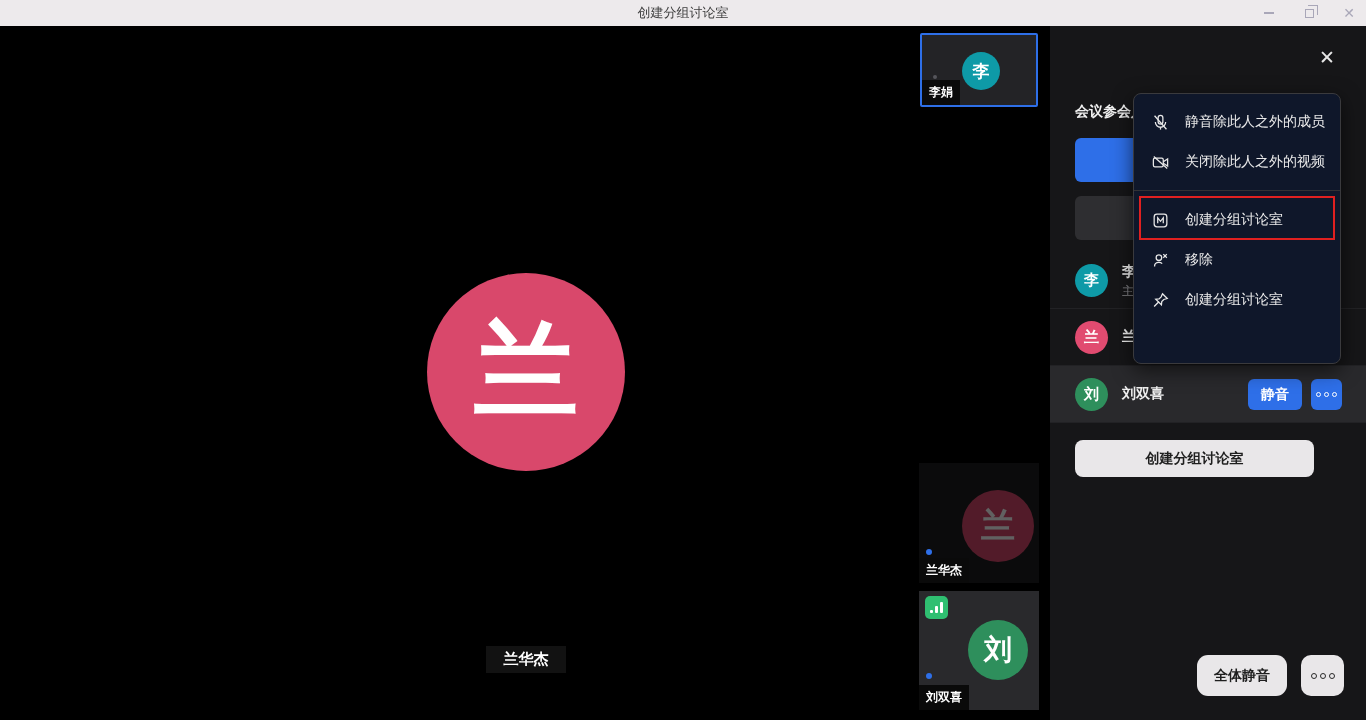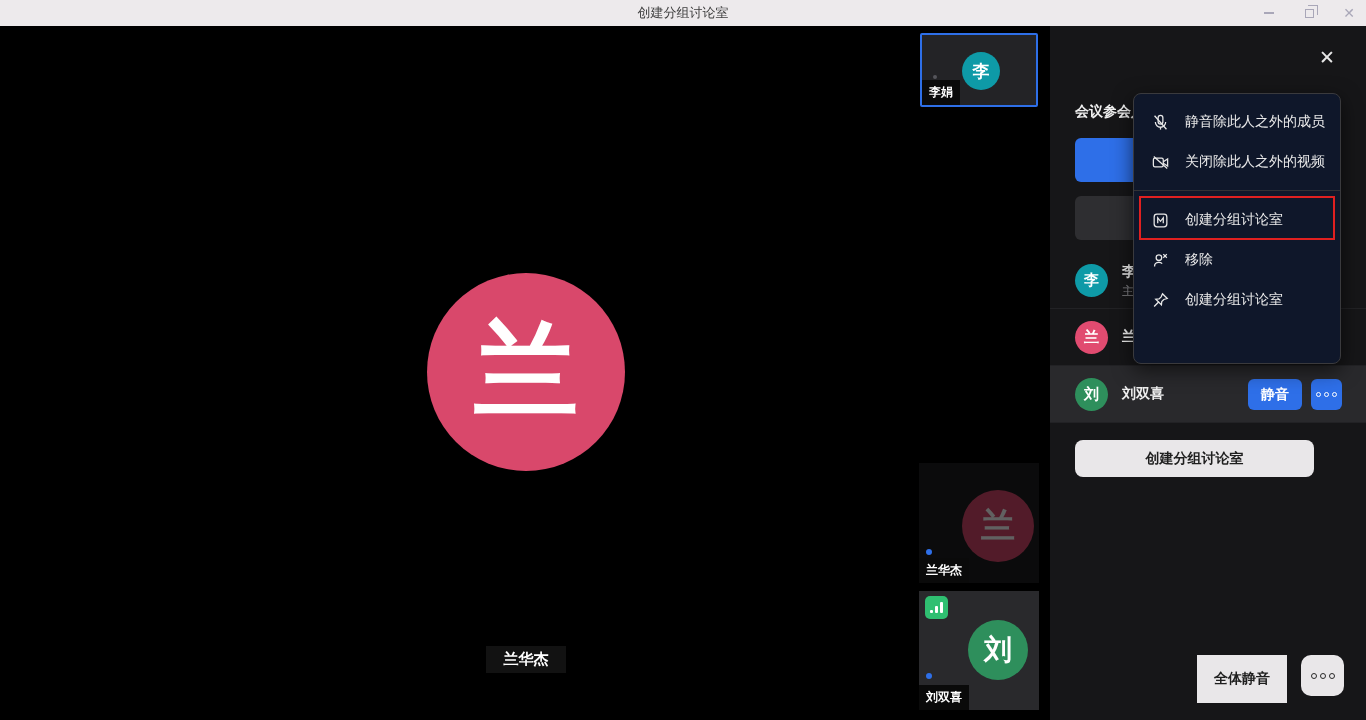--- a/index.html
+++ b/index.html
@@ -50,21 +50,21 @@
   .p-row.active { background:#29292c; }
   .p-row .avatar { position:absolute; left:25px; top:12px; width:33px; height:33px; font-size:15px; }
   .p-name { position:absolute; left:72px; top:11px; color:#f0f0f0; font-size:14px; font-weight:bold; white-space:nowrap; }
   .p-name.centered { top:19px; }
   .p-role { position:absolute; left:72px; top:31px; color:#8a8a8e; font-size:12px; white-space:nowrap; }
   .btn-mute { position:absolute; left:198px; top:13px; width:54px; height:31px; background:#2e6fe8; color:#fff; border:none; border-radius:6px; font-size:14px; font-weight:bold; }
   .btn-more-blue { position:absolute; left:261px; top:13px; width:31px; height:31px; background:#2e6fe8; border:none; border-radius:6px; display:flex; align-items:center; justify-content:center; gap:3px; }
   .btn-more-blue i { width:5px; height:5px; border:1.5px solid #fff; border-radius:50%; display:block; }
 
   .btn-breakout { position:absolute; left:25px; top:414px; width:239px; height:37px; background:#e9e7e9; color:#1f1f1f; border:none; border-radius:8px; font-size:14px; font-weight:bold; }
-  .btn-muteall { position:absolute; left:147px; top:629px; width:90px; height:48px; background:#e9e7e9; color:#1f1f1f; border:none; border-radius:0; font-size:14px; font-weight:bold; }
+  .btn-muteall { position:absolute; left:147px; top:629px; width:90px; height:41px; background:#e9e7e9; color:#1f1f1f; border:none; border-radius:11px; font-size:14px; font-weight:bold; }
   .btn-more-light { position:absolute; left:251px; top:629px; width:43px; height:41px; background:#e9e7e9; border:none; border-radius:10px; display:flex; align-items:center; justify-content:center; gap:3px; }
   .btn-more-light i { width:6px; height:6px; border:1.8px solid #2a2a2a; border-radius:50%; display:block; }
 
   
   .ctx-menu { position:absolute; left:1133px; top:93px; width:208px; height:271px; background:#0f172a; border:1px solid #3a3a3d; border-radius:8px; box-shadow:0 6px 20px rgba(0,0,0,.6); padding-top:8px; z-index:20; }
   .ctx-item { position:relative; height:40px; display:flex; align-items:center; padding-left:17px; cursor:default; }
   .ctx-item svg { width:19px; height:19px; stroke:#e8e8e8; fill:none; stroke-width:1.6; flex:0 0 19px; }
   .ctx-item .lbl { margin-left:15px; color:#eaeaea; font-size:14px; white-space:nowrap; }
   .ctx-divider { height:1px; background:#323235; margin:8px 0 9px 0; }
   .red-box { position:absolute; left:1139px; top:196px; width:196px; height:44px; border:2.5px solid #e02020; z-index:30; pointer-events:none; }

